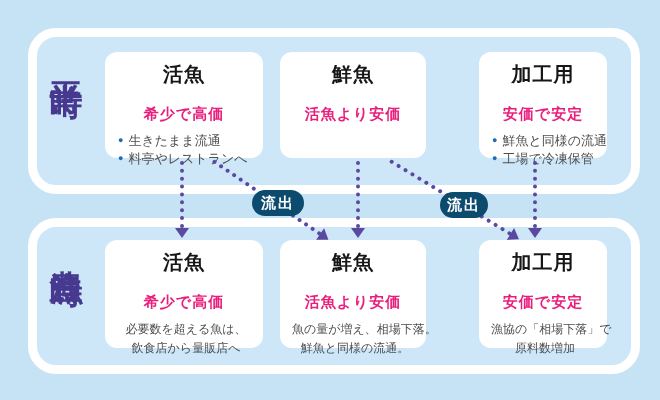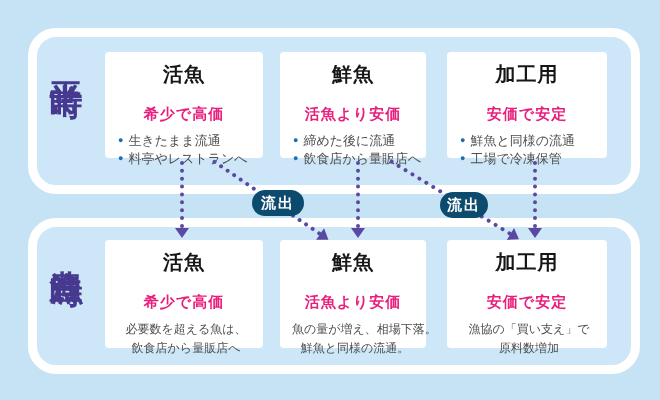--- a/index.html
+++ b/index.html
@@ -16,28 +16,28 @@
   #panel-normal{top:28px;height:166px;}
   #panel-boom{top:218px;height:156px;}
   .side-label{
     position:absolute;writing-mode:vertical-rl;text-orientation:upright;
     font-size:33px;font-weight:700;color:#46398f;line-height:1;
     letter-spacing:2px;z-index:3;
   }
   #label-normal{left:50px;top:56px;}
   #label-boom{left:50px;top:244px;}
   .card{
-    position:absolute;background:#ffffff;border-radius:4px;z-index:2;
+    position:absolute;background:#ffffff;border-radius:12px;z-index:2;
     box-sizing:border-box;
   }
   .row-top{top:52px;height:106px;}
   .row-bottom{top:240px;height:108px;}
   .col-1{left:105px;width:158px;}
   .col-2{left:280px;width:146px;}
-  .col-3{left:447px;width:160px;}
+  .col-3{left:479px;width:128px;}
   .card-title{
     margin-top:9px;text-align:center;font-size:20px;font-weight:700;
     color:#161616;letter-spacing:1px;
   }
   .card-sub{
     margin-top:17px;text-align:center;font-size:15px;font-weight:700;
     color:#e91e7b;letter-spacing:1px;
   }
   .card-list{list-style:none;margin:8px 0 0;padding:0 6px 0 13px;}
   .card-list li{
@@ -94,24 +94,20 @@
     <div class="card-sub">希少で高価</div>
     <ul class="card-list">
       <li>生きたまま流通</li>
       <li>料亭やレストランへ</li>
     </ul>
   </div>
 
   <div class="card row-top col-2">
     <div class="card-title">鮮魚</div>
     <div class="card-sub">活魚より安価</div>
-    <ul class="card-list">
-      <li>締めた後に流通</li>
-      <li>飲食店から量販店へ</li>
-    </ul>
   </div>
 
   <div class="card row-top col-3">
     <div class="card-title">加工用</div>
     <div class="card-sub">安価で安定</div>
     <ul class="card-list">
       <li>鮮魚と同様の流通</li>
       <li>工場で冷凍保管</li>
     </ul>
   </div>
@@ -150,18 +146,18 @@
     <div class="card-desc">
       <div>魚の量が増え、相場下落。</div>
       <div>鮮魚と同様の流通。</div>
     </div>
   </div>
 
   <div class="card row-bottom col-3">
     <div class="card-title">加工用</div>
     <div class="card-sub">安価で安定</div>
     <div class="card-desc">
-      <div>漁協の「買い支え」で</div>
+      <div>漁協の「相場下落」で</div>
       <div>原料数増加</div>
     </div>
   </div>
 
 </div>
 
 </body></html>

